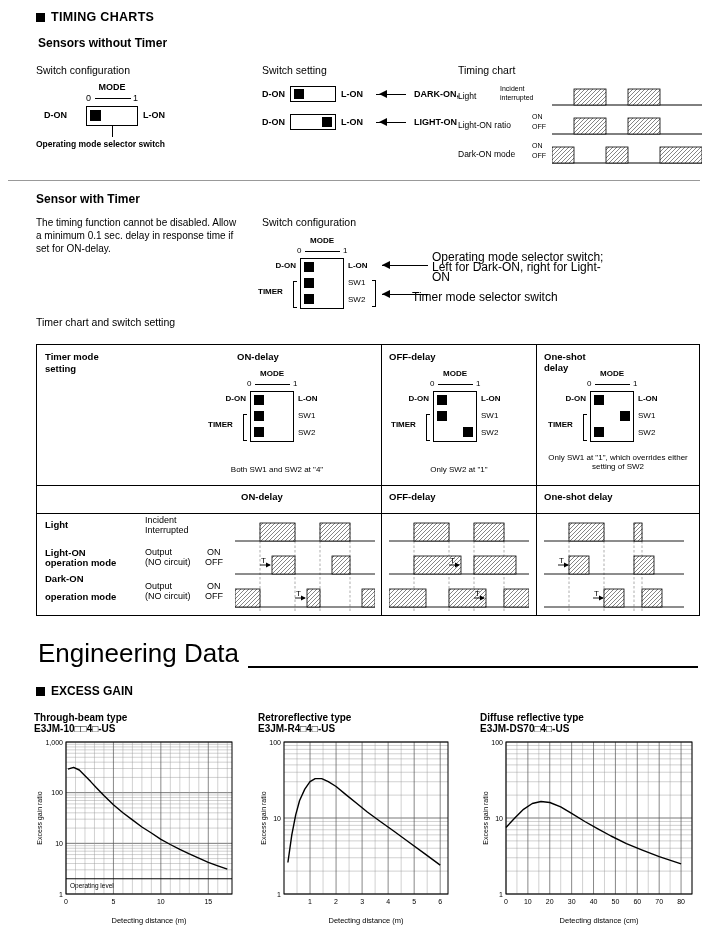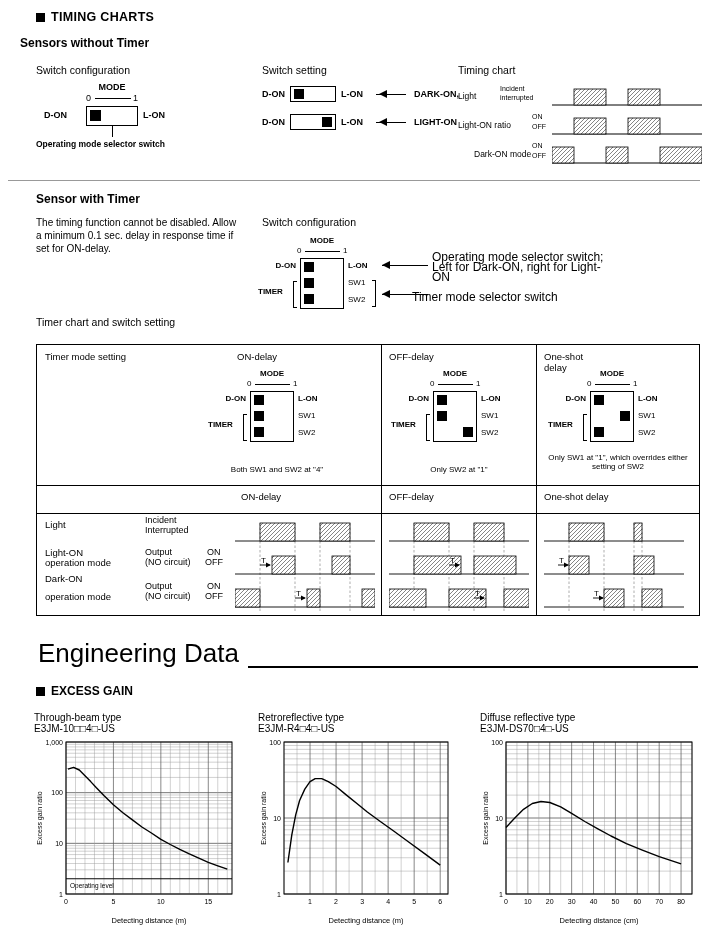--- a/index.html
+++ b/index.html
@@ -1,19 +1,19 @@
 <!DOCTYPE html>
 <html><head>
 <meta charset="utf-8">
 <style>
 *{margin:0;padding:0;box-sizing:border-box}
 html,body{background:#fff}
 body{width:708px;height:948px;position:relative;font-family:"Liberation Sans",sans-serif;color:#000;overflow:hidden}
 .abs{position:absolute}
-.b{font-weight:normal}
+.b{font-weight:bold}
 .t7{font-size:7px}.t8{font-size:12px}.t85{font-size:8.5px}.t9{font-size:9px}.t95{font-size:9.5px}.t10{font-size:10px}
 .h1{font-size:12.5px;font-weight:bold;letter-spacing:.3px}
 .h2{font-size:12px;font-weight:bold}
 .h3{font-size:10.5px;font-weight:normal}
 .sqb{display:inline-block;width:9px;height:9px;background:#000;margin-right:6px;vertical-align:-1px}
 .rule{position:absolute;border-top:1px solid #999}
 .knob{position:absolute;width:10px;height:10px;background:#000}
 .knob[data-pos="l"]{left:3px}
 .knob[data-pos="r"]{right:3px}
 
@@ -65,21 +65,21 @@
 <rect width="4" height="4" fill="#fff"></rect>
 <path d="M-1,1 l2,-2 M0,4 l4,-4 M3,5 l2,-2" stroke="#666" stroke-width="0.8"></path>
 </pattern>
 <marker id="arr" markerWidth="7" markerHeight="7" refX="5" refY="3" orient="auto">
         <path d="M0,0 L6,3 L0,6 z" fill="#000"></path>
       </marker>
 </defs>
 </svg>
 
 <div class="abs h1" style="left:36px;top:10px"><span class="sqb"></span><span>TIMING CHARTS</span></div>
-<div class="abs h2" style="left:20px;top:36px">Sensors without Timer</div>
+<div class="abs h2" style="left:38px;top:36px">Sensors without Timer</div>
 
 <div class="abs h3" style="left:36px;top:64px">Switch configuration</div>
 <div class="abs h3" style="left:262px;top:64px">Switch setting</div>
 <div class="abs h3" style="left:458px;top:64px">Timing chart</div>
 
 <div class="sw1" style="left:36px;top:82px">
   <div class="mode">MODE</div>
   <div class="s0">0</div>
   <div class="sl"></div>
   <div class="s1">1</div>
@@ -123,21 +123,21 @@
 
   <div class="abs t85" style="left:0;top:38px">Light-ON ratio</div>
   <div class="abs t7" style="left:74px;top:31px">ON</div>
   <div class="abs t7" style="left:74px;top:41px">OFF</div>
   <svg class="abs" style="left:94px;top:29px" width="150" height="28">
     <line x1="0" y1="23" x2="150" y2="23" stroke="#000" stroke-width="1"></line>
     <rect x="22" y="7" width="32" height="16" fill="url(#hatch)" stroke="#000" stroke-width="0.8"></rect>
     <rect x="76" y="7" width="32" height="16" fill="url(#hatch)" stroke="#000" stroke-width="0.8"></rect>
   </svg>
 
-  <div class="abs t85" style="left:16px;top:67px">Dark-ON mode</div>
+  <div class="abs t85" style="left:0;top:67px">Dark-ON mode</div>
   <div class="abs t7" style="left:74px;top:60px">ON</div>
   <div class="abs t7" style="left:74px;top:70px">OFF</div>
   <svg class="abs" style="left:94px;top:58px" width="150" height="28">
     <line x1="0" y1="23" x2="150" y2="23" stroke="#000" stroke-width="1"></line>
     <rect x="0" y="7" width="22" height="16" fill="url(#hatch)" stroke="#000" stroke-width="0.8"></rect>
     <rect x="54" y="7" width="22" height="16" fill="url(#hatch)" stroke="#000" stroke-width="0.8"></rect>
     <rect x="108" y="7" width="42" height="16" fill="url(#hatch)" stroke="#000" stroke-width="0.8"></rect>
   </svg>
 </div>
 

